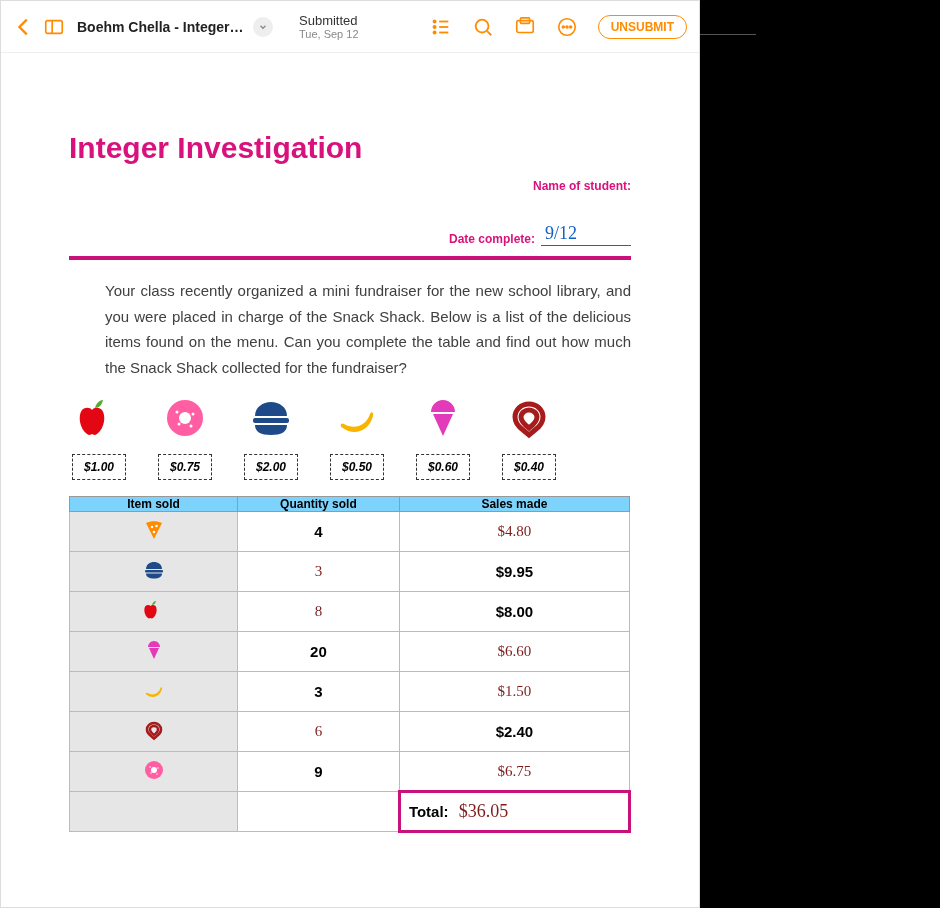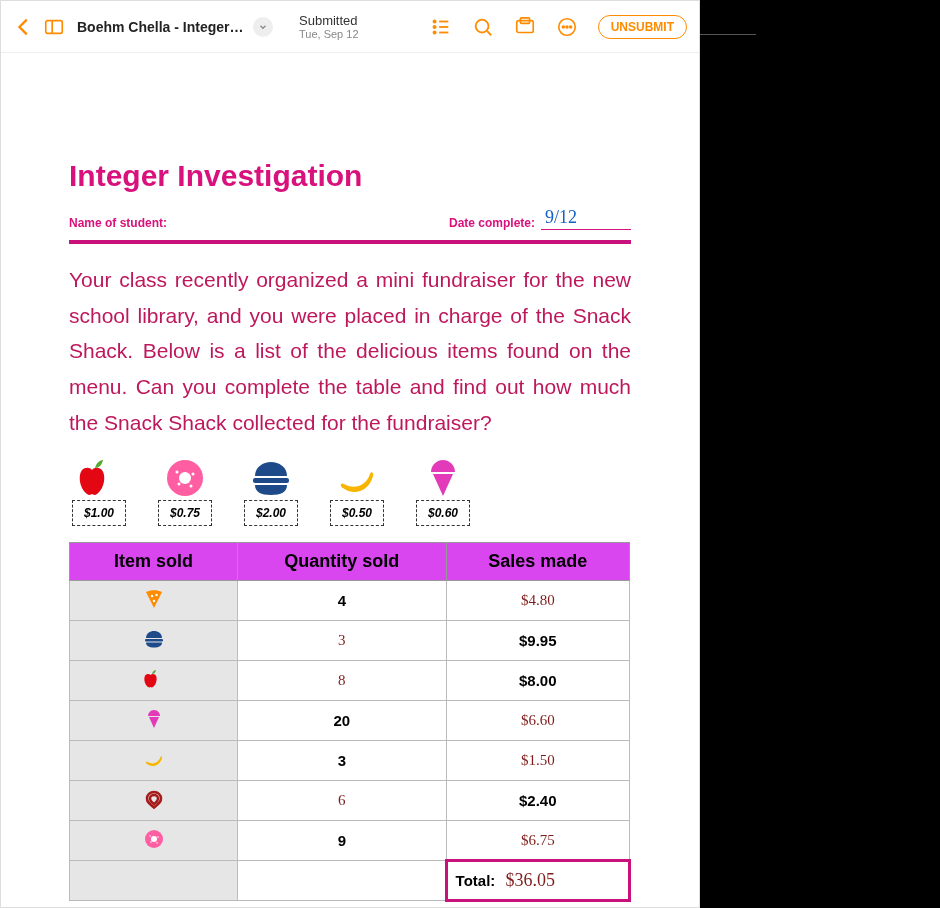--- a/index.html
+++ b/index.html
@@ -16,36 +16,36 @@
   .doc-title { font-weight: 600; font-size: 14px; color: #222; max-width: 170px; white-space: nowrap; overflow: hidden; text-overflow: ellipsis; }
   .chip { width: 20px; height: 20px; border-radius: 50%; background: #eee; color: #888; margin-left: 6px; display:flex;align-items:center;justify-content:center; }
   .status-block { text-align: left; margin-left: 18px; margin-right: auto; }
   .status-title { font-size: 13px; color: #333; }
   .status-sub { font-size: 11px; color: #888; }
   .tb-right { display: flex; gap: 20px; }
   .pill-btn { border: 1.5px solid #ff8c00; color: #ff8c00; font-size: 12px; font-weight: 600; padding: 4px 12px; border-radius: 14px; background: #fff; }
   
   
   .doc { padding: 78px 68px 0 68px; }
-  .doc-heading { color: #d9117c; font-size: 30px; font-weight: 800; margin-bottom: 14px; margin-top: 28px; }
-  .headline-row { display: flex; align-items: flex-end; gap: 30px; margin-bottom: 10px; }
+  .doc-heading { color: #d9117c; font-size: 30px; font-weight: 800; margin-bottom: 14px; }
+  .headline-row { display: flex; align-items: flex-end; gap: 30px; margin-bottom: 10px; flex-direction: column; }
   .field { display: flex; align-items: flex-end; color: #d9117c; font-size: 12px; font-weight: 600; }
   .underline { border-bottom: 1px solid #d9117c; min-width: 170px; margin-left: 6px; padding: 0 4px 1px; }
   .handwritten { font-family: "Comic Sans MS", "Segoe Script", cursive; color: #1560c4; font-size: 18px; font-weight: 400; }
   .thick-rule { height: 4px; background: #c9117c; margin: 10px 0 18px; }
-  .para { font-size: 21px; color: #be185d; line-height: 1.7; text-align: justify; margin-bottom: 16px; }
+  .para { font-size: 15px; color: #404040; line-height: 1.7; text-align: justify; margin-bottom: 16px; margin-left: 36px; }
   .snack { width: 60px; display:flex; align-items:center; justify-content:center; }
   .snack svg { width: 50px; height: 44px; }
   .price-box { width: 54px; height: 26px; border: 1px dashed #333; display:flex; align-items:center; justify-content:center; font-size: 12px; font-weight: 600; font-style: italic; }
-  .snack-wrap { display:flex; flex-direction:column; align-items:center; gap:0; }
+  .snack-wrap { display:flex; flex-direction:column; align-items:center; gap:14px; }
   .snacks-container { display:flex; gap: 26px; }
   
   
   table.sales { width: 100%; border-collapse: collapse; }
-  table.sales th { background: #d946ef; font-size: 18px; padding: 8px; border: 1px solid #999; }
+  table.sales th { background: #7dd3fc; font-size: 12px; border: 1px solid #999; }
   table.sales td { border: 1px solid #bbb; text-align: center; height: 40px; font-size: 15px; }
   .col-item { width: 30%; background: #e6e6e6; }
   .printed { font-weight: 700; }
   .hw { font-family: "Comic Sans MS","Segoe Script",cursive; color:#7f1d1d; font-size:18px; }
   .tiny-icon svg { width: 22px; height: 22px; }
   .total-cell { border: 3px solid #c9117c !important; text-align: left !important; padding-left: 8px; font-weight:700; }
   .total-cell .hw { margin-left: 6px; font-weight:400; }
 </style>
 </head>
 <body>
@@ -160,20 +160,28 @@
     <div class="price-box">$0.50</div>
           </div>
           <div class="snack-wrap">
     <div class="snack">
               <svg viewBox="0 0 44 44" width="44" height="44" fill="#e23ab8" style="color:#e23ab8">
                 <use href="#ic-icecream"></use>
               </svg>
             </div>
     <div class="price-box">$0.60</div>
           </div>
+          <div class="snack-wrap">
+    <div class="snack">
+              <svg viewBox="0 0 44 44" width="44" height="44" fill="#a61c1c" style="color:#a61c1c">
+                <use href="#ic-pretzel"></use>
+              </svg>
+            </div>
+    <div class="price-box">$0.40</div>
+          </div>
         </div>
 
       <div style="height:16px"></div>
 
       <table class="sales">
         <thead>
             <tr id="thead-row">
               <th>Item sold</th>
               <th>Quantity sold</th>
               <th>Sales made</th>

